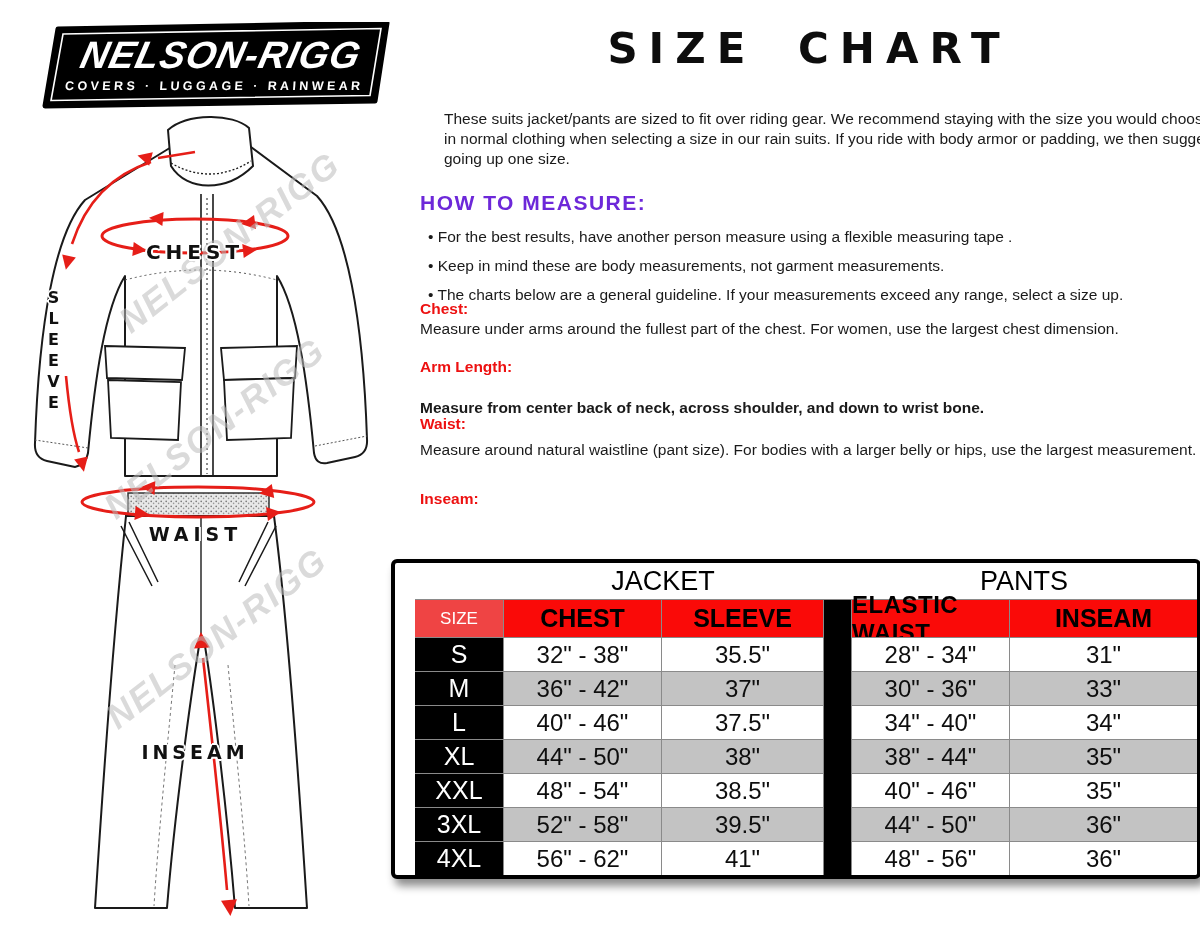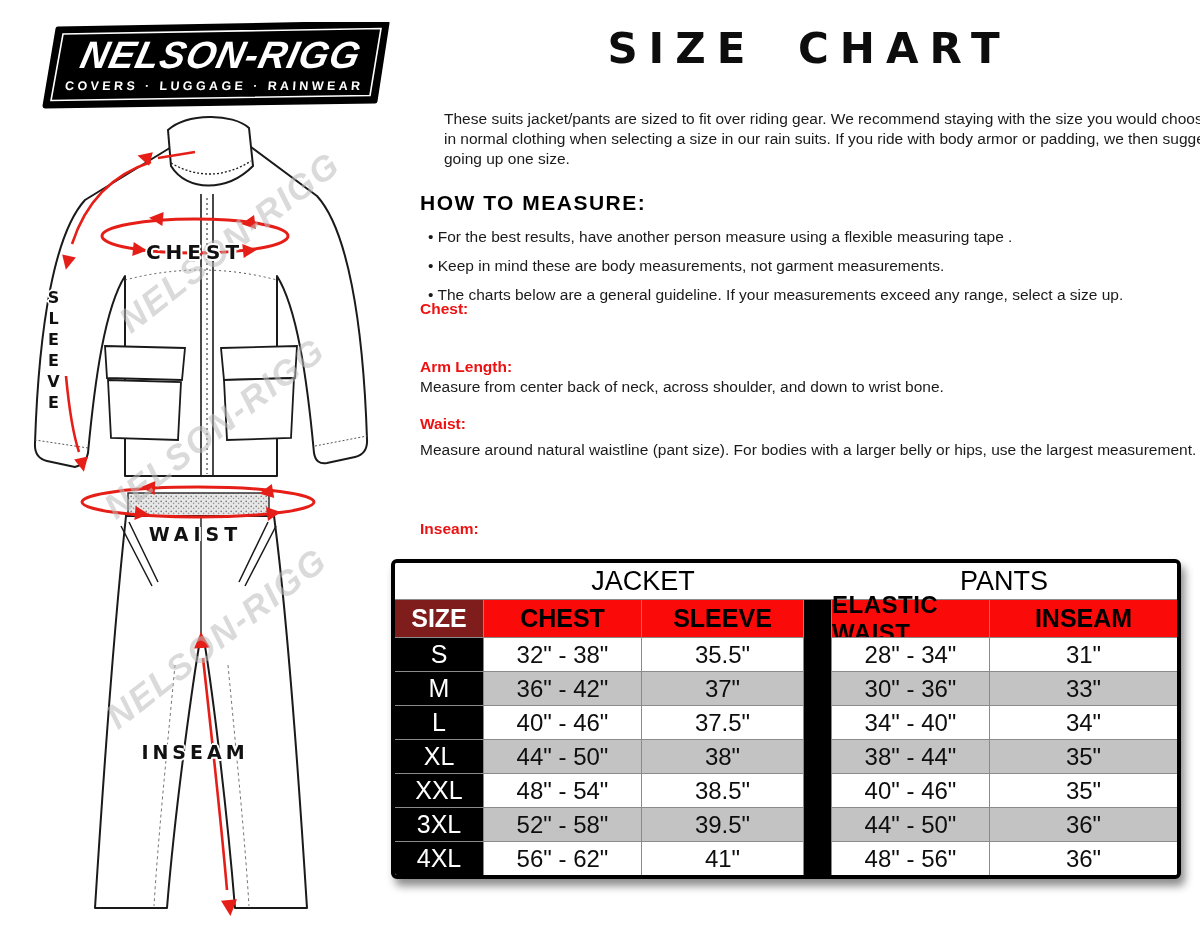--- a/index.html
+++ b/index.html
@@ -10,46 +10,46 @@
   #logo{position:absolute;left:42px;top:22px;width:352px;height:88px;}
 
   
   .title{position:absolute;left:420px;top:26px;width:778px;text-align:center;
          font-family:"DejaVu Sans",sans-serif;font-weight:bold;color:#0d0d0d;
          font-size:42px;letter-spacing:11px;word-spacing:16px;line-height:1.08;}
   .title .tline{white-space:nowrap;}
 
   
   .copy{position:absolute;left:420px;width:778px;font-size:15.5px;line-height:20px;color:#1a1a1a;}
-  .red-h1{position:absolute;left:420px;color:#000000;font-weight:bold;font-size:21px;letter-spacing:1.5px;}
+  .red-h1{position:absolute;left:420px;color:#6d28d9;font-weight:bold;font-size:21px;letter-spacing:1.5px;}
   .red-h2{position:absolute;left:420px;color:#ed1111;font-weight:bold;font-size:15.5px;}
   .bullets div{margin:8px;}
 
   
   .diagram{position:absolute;}
   .dlabel{position:absolute;font-family:"DejaVu Sans",sans-serif;font-weight:bold;color:#111;
           text-align:center;
           text-shadow:-2px 0 #fff,2px 0 #fff,0 -2px #fff,0 2px #fff,-1px -1px #fff,1px 1px #fff,1px -1px #fff,-1px 1px #fff;}
   .wm{position:absolute;font-family:"Liberation Sans",sans-serif;font-weight:bold;font-style:italic;
       font-size:35px;letter-spacing:2px;color:#bdbdbd;opacity:.55;transform:rotate(-38deg);white-space:nowrap;}
 
   
   .sizetable{position:absolute;left:391px;top:559px;width:782px;
              display:grid;grid-template-columns:88px 158px 162px 28px 158px 188px;
              grid-template-rows:36px 38px repeat(7,34px);
              border:4px solid #000;border-radius:6px;box-shadow:4px 7px 8px rgba(0,0,0,.45);
-             background:#fff;overflow:hidden;}
+             background:#fff;overflow:hidden;padding-left:20px;}
   .sizetable>div{display:flex;align-items:center;justify-content:center;
                  border-top:1px solid #8a8a8a;border-left:1px solid #8a8a8a;}
   .sizetable>.nb{border-top:none;}
   .sizetable>.nl{border-left:none;}
   .t-group{font-size:27px;color:#000;background:#fff;grid-column:span 2;}
   .t-blank{background:#fff;}
   .t-sep{grid-row:2/10;grid-column:4;background:#000;border-color:#000;}
-  .th-size{background:#7f1d1d;color:#fff;font-size:25px;font-weight:bold;border-color:#000;}
+  .th-size{background:#ef4444;color:#fff;font-size:17px;font-weight:normal;border-color:#000;}
   .th-red{background:#fa0a08;color:#000;font-size:25px;font-weight:bold;border-color:#7d0503;}
   .th-ew{font-size:24px;letter-spacing:.5px;}
   .c-size{background:#000;color:#fff;font-size:25px;border-color:#3a3a3a;}
   .cell{font-size:24px;color:#0e0e0e;}
   .row-w{background:#fff;}
   .row-g{background:#c3c3c3;}
 </style>
 </head>
 <body>
 
@@ -70,28 +70,29 @@
 
   <div class="red-h1" style="top:191px;">HOW TO MEASURE:</div>
 
   <div class="copy bullets" style="top:218px;line-height:21px;">
     <div>• For the best results, have another person measure using a flexible measuring tape .</div>
     <div>• Keep in mind these are body measurements, not garment measurements.</div>
     <div>• The charts below are a general guideline. If your measurements exceed any range, select a size up.</div>
   </div>
 
   <div class="red-h2" style="top:300px;">Chest:</div>
+  <div class="copy" style="top:319px;">Measure under arms around the fullest part of the chest. For women, use the largest chest dimension.</div>
 
   <div class="red-h2" style="top:358px;">Arm Length:</div>
-  <div class="copy" style="top:377px;">Measure from center back of neck, across shoulder, and down to wrist bone.</div>
+  <div class="copy" style="top:398px;font-weight:bold;">Measure from center back of neck, across shoulder, and down to wrist bone.</div>
 
   <div class="red-h2" style="top:415px;">Waist:</div>
   <div class="copy" style="top:440px;">Measure around natural waistline (pant size). For bodies with a larger belly or hips, use the largest measurement.</div>
 
-  <div class="red-h2" style="top:490px;margin-top:30px;">Inseam:</div>
+  <div class="red-h2" style="top:490px;">Inseam:</div>
 
   <svg class="diagram" style="left:25px;top:108px;" width="350" height="375" viewBox="0 0 350 375">
 
     <path fill="#fff" stroke="#1a1a1a" stroke-width="2" stroke-linejoin="round" d="M148,38 L60,92 C30,125 14,215 10,335 Q9,350 22,353 L50,359 Q61,357 63,345
          C70,270 80,200 100,168 L100,368 L252,368 L252,168
          C272,200 282,270 289,345 Q291,357 302,355 L330,349 Q343,346 342,331
          C338,211 322,121 292,88 L222,36 C200,56 165,56 148,38 Z"></path>
 
     <path fill="#fff" stroke="#1a1a1a" stroke-width="2" d="M143,22 C162,5 208,5 224,20 L228,58 C202,84 162,84 146,58 Z"></path>
     <path d="M146,55 Q186,78 226,53" fill="none" stroke="#1a1a1a" stroke-width="1.3" stroke-dasharray="2,2"></path>

